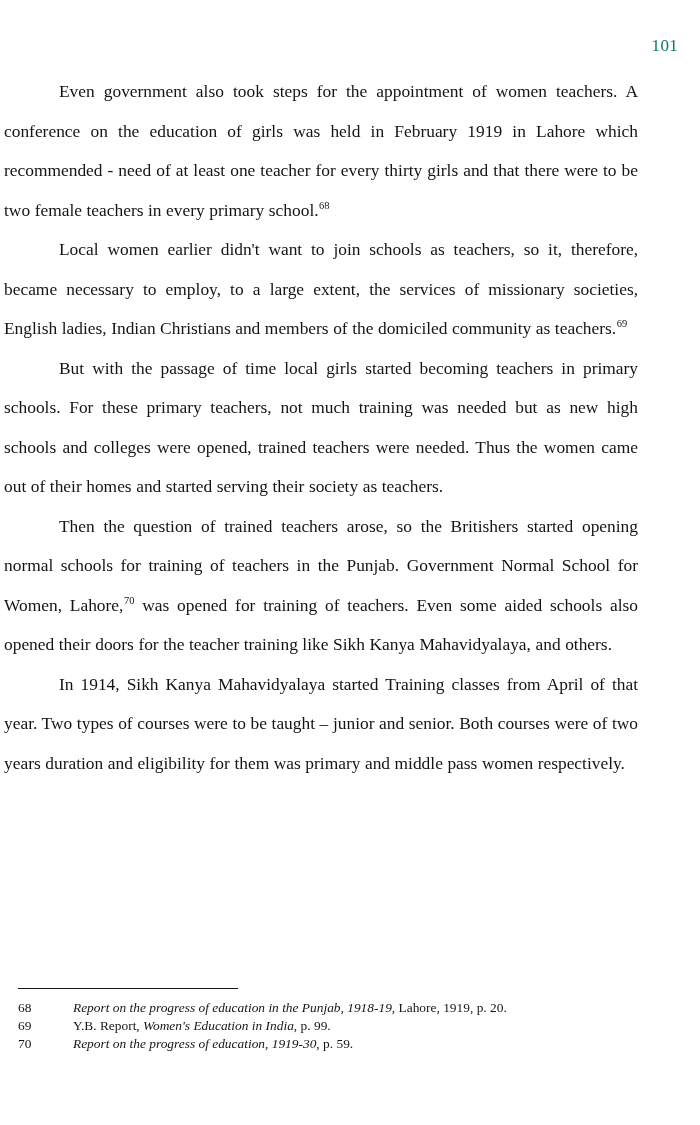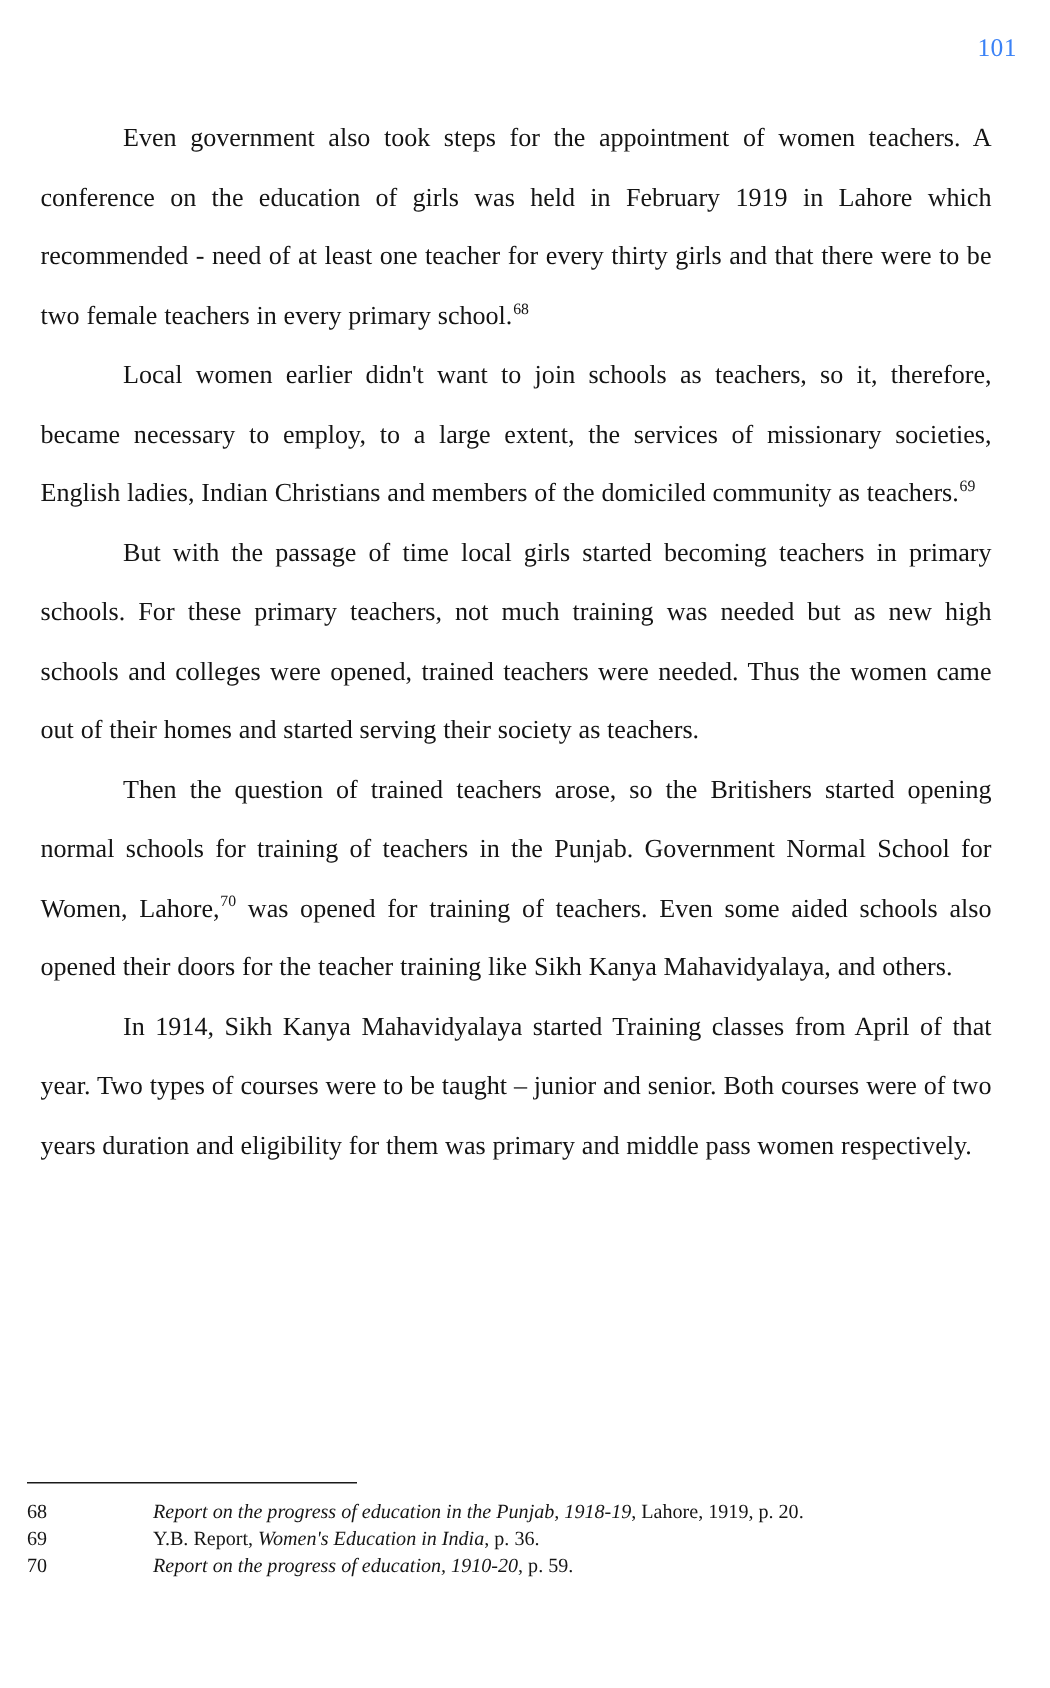--- a/index.html
+++ b/index.html
@@ -19,32 +19,32 @@
     position: relative;
     width: 700px;
     height: 1125px;
     box-sizing: border-box;
     overflow: hidden;
   }
 
   
   .page-number {
     position: absolute;
-    top: 22px;
+    top: 36px;
     right: 22px;
     font-size: 17px;
     letter-spacing: 0.3px;
-    color: #3b82f6;
+    color: #0f766e;
   }
 
   
   .body-text {
     position: absolute;
     top: 72px;
-    left: 27px;
+    left: 4px;
     width: 634px;
     font-family: Liberation Serif, serif;
   }
 
   .para {
     margin: 0 0 0 0;
     text-align: justify;
     text-justify: inter-word;
     font-size: 17.4px;
     line-height: 39.5px;
@@ -85,21 +85,21 @@
     line-height: 18px;
     color: #151515;
   }
 
   .fn-num {
     width: 55px;
     flex: 0 0 55px;
     font-style: normal;
   }
 
-  .fn-text { flex: 1 1 auto; margin-left: 29px; }
+  .fn-text { flex: 1 1 auto; }
 
   .it { font-style: italic; }
 </style>
 </head>
 <body>
 
 <div class="page">
 
   <div class="page-number">101</div>
 
@@ -121,23 +121,23 @@
 
     <hr class="fn-rule">
 
     <div class="fn-row">
       <span class="fn-num">68</span>
       <span class="fn-text"><span></span><span class="it">Report on the progress of education in the Punjab, 1918-19</span><span>, Lahore, 1919, p. 20.</span></span>
     </div>
 
     <div class="fn-row">
       <span class="fn-num">69</span>
-      <span class="fn-text"><span>Y.B. Report, </span><span class="it">Women's Education in India</span><span>, p. 36.</span></span>
+      <span class="fn-text"><span>Y.B. Report, </span><span class="it">Women's Education in India</span><span>, p. 99.</span></span>
     </div>
 
     <div class="fn-row">
       <span class="fn-num">70</span>
-      <span class="fn-text"><span></span><span class="it">Report on the progress of education, 1910-20</span><span>, p. 59.</span></span>
+      <span class="fn-text"><span></span><span class="it">Report on the progress of education, 1919-30</span><span>, p. 59.</span></span>
     </div>
 
   </div>
 
 </div>
 
 </body></html>

